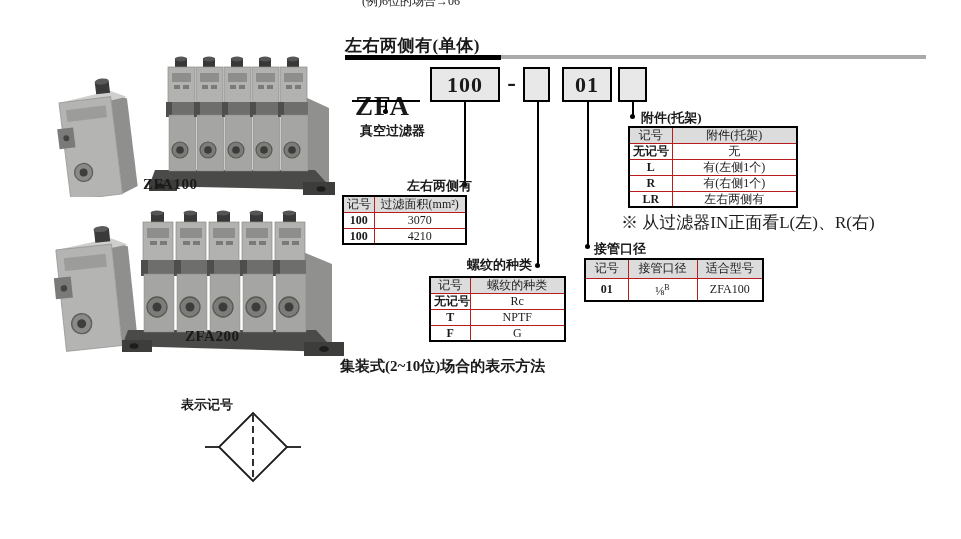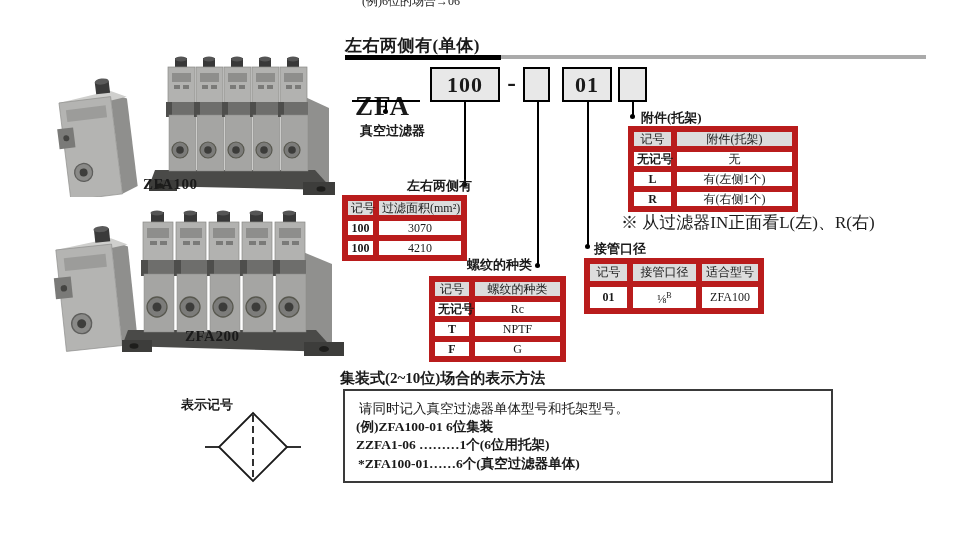--- a/index.html
+++ b/index.html
@@ -21,21 +21,21 @@
     display:flex; align-items:center; justify-content:center;
     font-size:22px; font-weight:bold; letter-spacing:1px;
   }
   .separator { font-size:26px; font-weight:bold; text-align:center; }
   .vline { position:absolute; width:1.5px; background:#000; }
   .dot   { position:absolute; width:5px; height:5px; background:#000; border-radius:50%; }
   .small-label { font-size:13px; font-weight:bold; white-space:nowrap; }
 
   table.cat-table { position:absolute; border-collapse:collapse; table-layout:fixed; background:#fff; }
   table.cat-table th, table.cat-table td {
-    box-sizing:border-box; border:6px solid #b91c1c; text-align:center;
+    box-sizing:border-box; border:1px solid #b91c1c; text-align:center;
     font-size:12px; padding:0 3px; height:16px; line-height:14px; white-space:nowrap;margin-top:20px;
   }
   table.cat-table { border:2px solid #000; }
   table.cat-table th { background:#dcdcdc; font-weight:normal; }
   td.code { font-weight:bold; }
   table.port-table th, table.port-table td { height:19px; line-height:17px; }
   sup.b { font-size:8px; }
   .tbl-note { font-size:17px; white-space:nowrap; }
 
   .product-label { font-size:15px; font-weight:bold; letter-spacing:0.5px; white-space:nowrap; }
@@ -144,20 +144,24 @@
       <td class="code">无记号</td>
       <td>无</td>
     </tr>
     <tr>
       <td class="code">L</td>
       <td>有(左侧1个)</td>
     </tr>
     <tr>
       <td class="code">R</td>
       <td>有(右侧1个)</td>
+    </tr>
+    <tr>
+      <td class="code">LR</td>
+      <td>左右两侧有</td>
     </tr>
   </tbody>
     </table>
   <div class="abs tbl-note" style="left:621px; top:211px;">※ 从过滤器IN正面看L(左)、R(右)</div>
 
   <svg class="abs" style="left:40px; top:55px;" width="295" height="142" viewBox="0 0 295 142">
     <defs>
       <g id="st1">
         <rect x="10" y="0" width="12" height="10" fill="#383838"></rect>
         <ellipse cx="16" cy="1" rx="6" ry="2.5" fill="#555"></ellipse>
@@ -249,21 +253,15 @@
   <div class="abs product-label" style="left:185px; top:328px;">ZFA200</div>
 
   <div class="abs small-label" style="left:181px; top:396px;">表示记号</div>
   <svg class="abs" style="left:195px; top:403px;" width="116" height="90" viewBox="0 0 116 90">
     <polygon points="58,10 92,44 58,78 24,44" fill="none" stroke="#1a1a1a" stroke-width="1.8"></polygon>
     <line x1="58" y1="12" x2="58" y2="76" stroke="#1a1a1a" stroke-width="1.8" stroke-dasharray="7,4"></line>
     <line x1="10" y1="44" x2="24" y2="44" stroke="#1a1a1a" stroke-width="1.8"></line>
     <line x1="92" y1="44" x2="106" y2="44" stroke="#1a1a1a" stroke-width="1.8"></line>
   </svg>
 
-  <div class="abs assembly-title" style="left:340px; top:369px;">集装式(2~10位)场合的表示方法</div>
-  <div class="assembly-box" style="left:343px; top:389px; width:490px; height:94px;">
-    <div class="assembly-line" style="left:14px; top:9px;">请同时记入真空过滤器单体型号和托架型号。</div>
-    <div class="assembly-line bold" style="left:11px; top:27px;">(例)ZFA100-01  6位集装</div>
-    <div class="assembly-line bold" style="left:11px; top:45px;">ZZFA1-06 ………1个(6位用托架)</div>
-    <div class="assembly-line bold" style="left:13px; top:64px;">*ZFA100-01……6个(真空过滤器单体)</div>
-  </div>
+  <div class="abs assembly-title" style="left:340px; top:357px;">集装式(2~10位)场合的表示方法</div>
 
 </div>
 
 </body></html>

